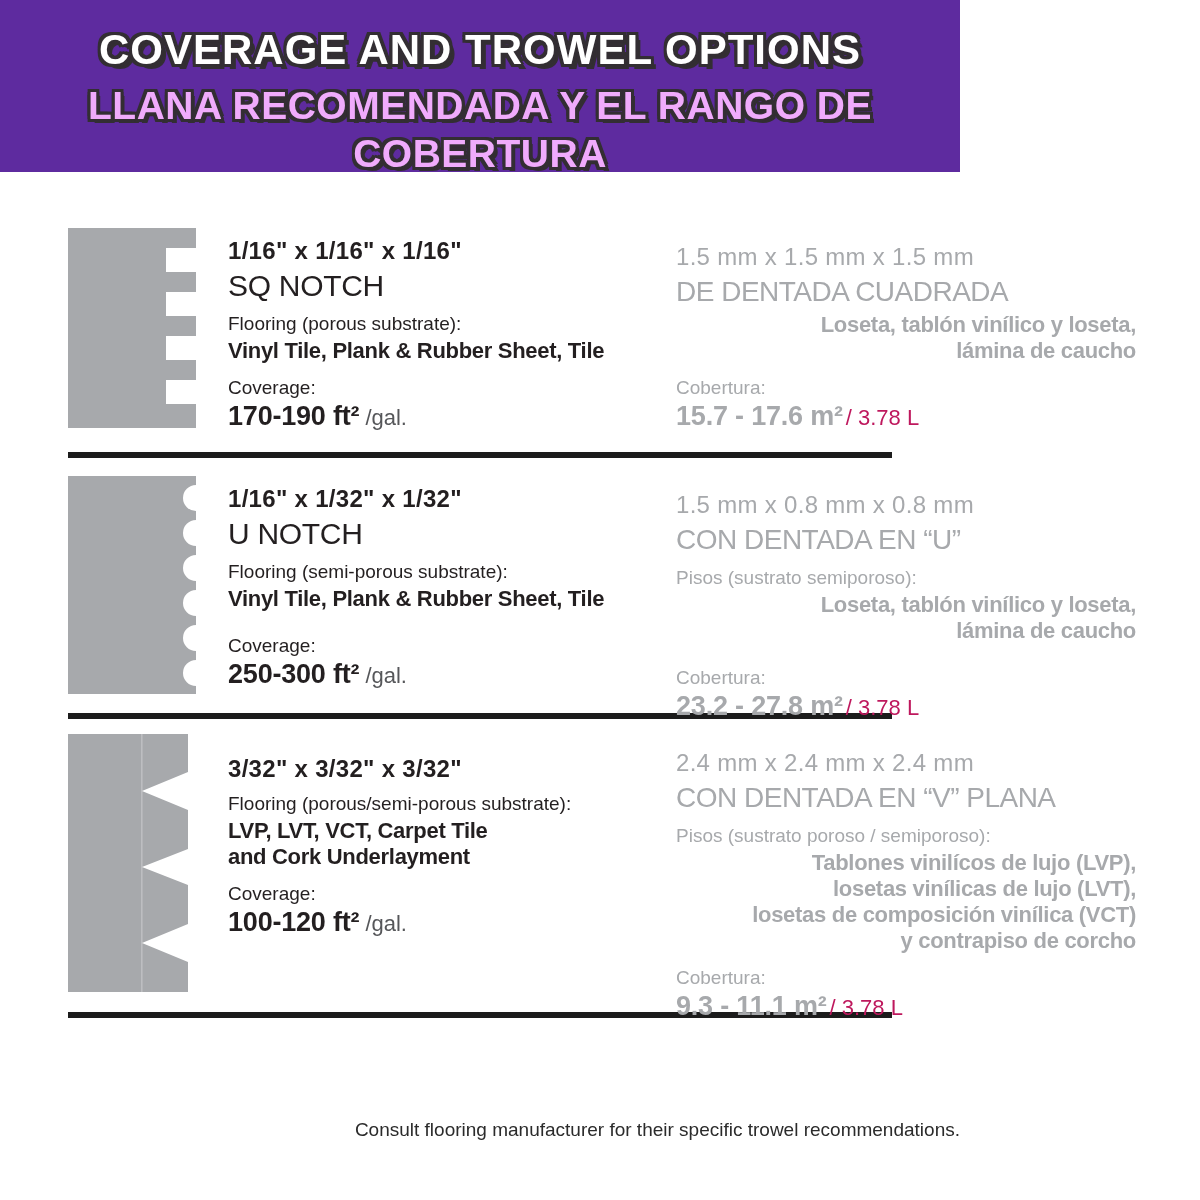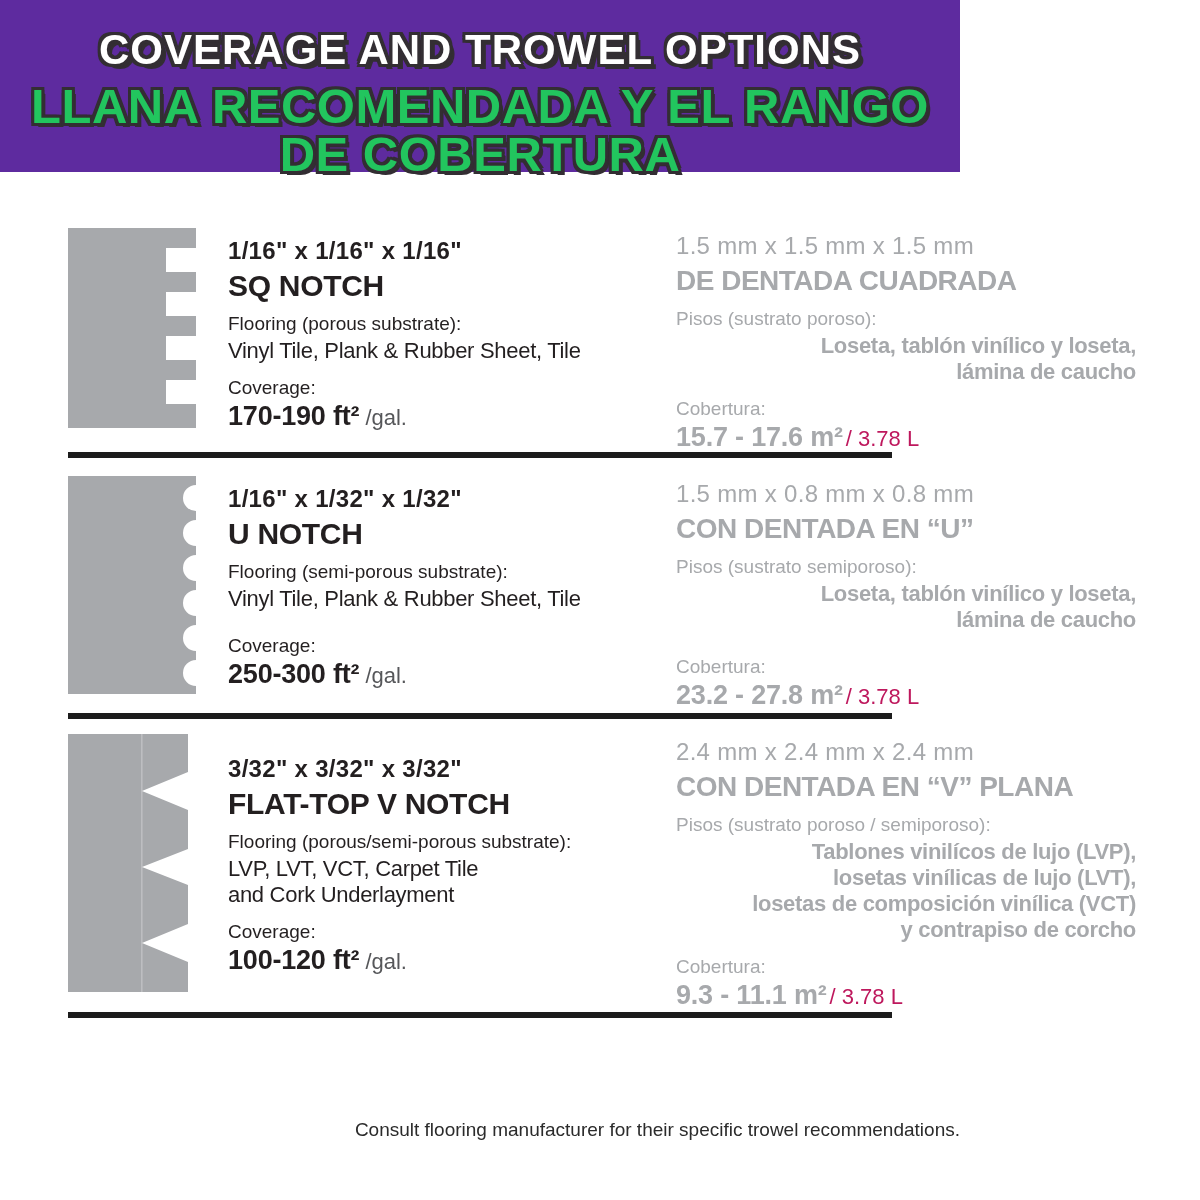--- a/index.html
+++ b/index.html
@@ -9,46 +9,46 @@
 
   
   .banner { height:172px; background:#5E2B9F; text-align:center; padding-top:24px; }
   .banner-title-en {
     font-size:42px; font-weight:900; color:#ffffff; letter-spacing:1px; line-height:52px;
     text-shadow:-3px -3px 0 #332e33, 0 -3px 0 #332e33, 3px -3px 0 #332e33,
                 -3px 0 0 #332e33, 3px 0 0 #332e33,
                 -3px 3px 0 #332e33, 0 3px 0 #332e33, 3px 3px 0 #332e33, 5px 5px 0 #332e33;
   }
   .banner-title-es {
-    font-size:49px; font-weight:900; color:#22c55e; letter-spacing:0.5px; line-height:48px; margin-top:6px;
+    font-size:39px; font-weight:900; color:#f0abfc; letter-spacing:0.5px; line-height:48px; margin-top:6px;
     text-shadow:-3px -3px 0 #332e33, 0 -3px 0 #332e33, 3px -3px 0 #332e33,
                 -3px 0 0 #332e33, 3px 0 0 #332e33,
                 -3px 3px 0 #332e33, 0 3px 0 #332e33, 3px 3px 0 #332e33, 4px 4px 0 #332e33;
   }
 
   
   .rows { margin:0 68px; }
   .row { position:relative; border-bottom:6px solid #1c1c1c; }
   .row-1 { margin-top:56px; min-height:230px; }
   .row-2 { margin-top:18px; min-height:243px; }
   .row-3 { margin-top:15px; min-height:284px; }
 
   .trowel { position:absolute; left:0; top:0; color:#A7A9AC; }
 
   .col-en { margin-left:160px; width:440px; color:#231F20; }
   .row-1 .col-en, .row-2 .col-en { padding-top:10px; }
   .row-3 .col-en { padding-top:22px; }
-  .col-es { position:absolute; left:608px; top:5px; width:460px; color:#A7A9AC; }
+  .col-es { position:absolute; left:608px; top:16px; width:460px; color:#A7A9AC; }
 
   .size-line { font-size:24px; font-weight:700; line-height:26px; letter-spacing:0.3px; }
   .col-es .size-line { font-weight:500; }
-  .notch-title { font-size:30px; font-weight:700; line-height:32px; margin-top:6px; letter-spacing:-0.3px; }
+  .notch-title { font-size:30px; font-weight:400; line-height:32px; margin-top:6px; letter-spacing:-0.3px; }
   .col-es .notch-title { font-size:28px; letter-spacing:-0.5px; }
   .field-label { font-size:19px; font-weight:400; line-height:20px; margin-top:12px; }
-  .items { font-size:22px; font-weight:400; line-height:26px; margin-top:4px; white-space:pre-line; letter-spacing:-0.3px; }
+  .items { font-size:22px; font-weight:700; line-height:26px; margin-top:4px; white-space:pre-line; letter-spacing:-0.3px; }
   .col-es .items { font-weight:600;text-align:right; }
   .coverage-label { margin-top:14px; }
   .row-2 .coverage-label { margin-top:24px; }
   .coverage { margin-top:3px; line-height:30px; }
   .cov-value { font-size:27px; font-weight:800; letter-spacing:-0.2px; }
   .cov-unit { font-size:22px; font-weight:400; margin-left:6px; color:#56575A; }
   .col-es .cov-unit { color:#be185d; margin-left:3px; }
 
   
   .footer { text-align:right; margin-top:100px; }
@@ -75,21 +75,20 @@
         <div class="size-line">1/16" x 1/16" x 1/16"</div>
         <div class="notch-title">SQ NOTCH</div>
         <div class="field-label">Flooring (porous substrate):</div>
         <div class="items">Vinyl Tile, Plank &amp; Rubber Sheet, Tile</div>
         <div class="field-label coverage-label">Coverage:</div>
         <div class="coverage"><span class="cov-value">170-190 ft²</span><span class="cov-unit">/gal.</span></div>
       </div>
       <div class="col-es">
         <div class="size-line">1.5 mm x 1.5 mm x 1.5 mm</div>
         <div class="notch-title">DE DENTADA CUADRADA</div>
-        <div class="field-label">Pisos (sustrato poroso):</div>
         <div class="items">Loseta, tablón vinílico y loseta,
 lámina de caucho</div>
         <div class="field-label coverage-label">Cobertura:</div>
         <div class="coverage"><span class="cov-value">15.7 - 17.6 m²</span><span class="cov-unit">/ 3.78 L</span></div>
       </div>
     </div>
 
     <div class="row row-2">
       <svg class="trowel" width="128" height="218" viewBox="0 0 128 218">
         <path fill="currentColor" d="M0 0 H128 V9 A13 13 0 0 0 128 35 V44 A13 13 0 0 0 128 70 V79 A13 13 0 0 0 128 105 V114 A13 13 0 0 0 128 140 V149 A13 13 0 0 0 128 175 V184 A13 13 0 0 0 128 210 V218 H0 Z"></path>
@@ -113,21 +112,20 @@
       </div>
     </div>
 
     <div class="row row-3">
       <svg class="trowel" width="120" height="258" viewBox="0 0 120 258">
         <path fill="currentColor" d="M0 0 H120 V38 L74 57 L120 76 V115 L74 133 L120 151 V190 L74 209 L120 228 V258 H0 Z"></path>
         <rect x="73" y="0" width="1.6" height="258" fill="#ffffff" opacity="0.25"></rect>
       </svg>
       <div class="col-en">
         <div class="size-line">3/32" x 3/32" x 3/32"</div>
-        <div class="notch-title">FLAT-TOP V NOTCH</div>
         <div class="field-label">Flooring (porous/semi-porous substrate):</div>
         <div class="items">LVP, LVT, VCT, Carpet Tile
 and Cork Underlayment</div>
         <div class="field-label coverage-label">Coverage:</div>
         <div class="coverage"><span class="cov-value">100-120 ft²</span><span class="cov-unit">/gal.</span></div>
       </div>
       <div class="col-es">
         <div class="size-line">2.4 mm x 2.4 mm x 2.4 mm</div>
         <div class="notch-title">CON DENTADA EN “V” PLANA</div>
         <div class="field-label">Pisos (sustrato poroso / semiporoso):</div>

